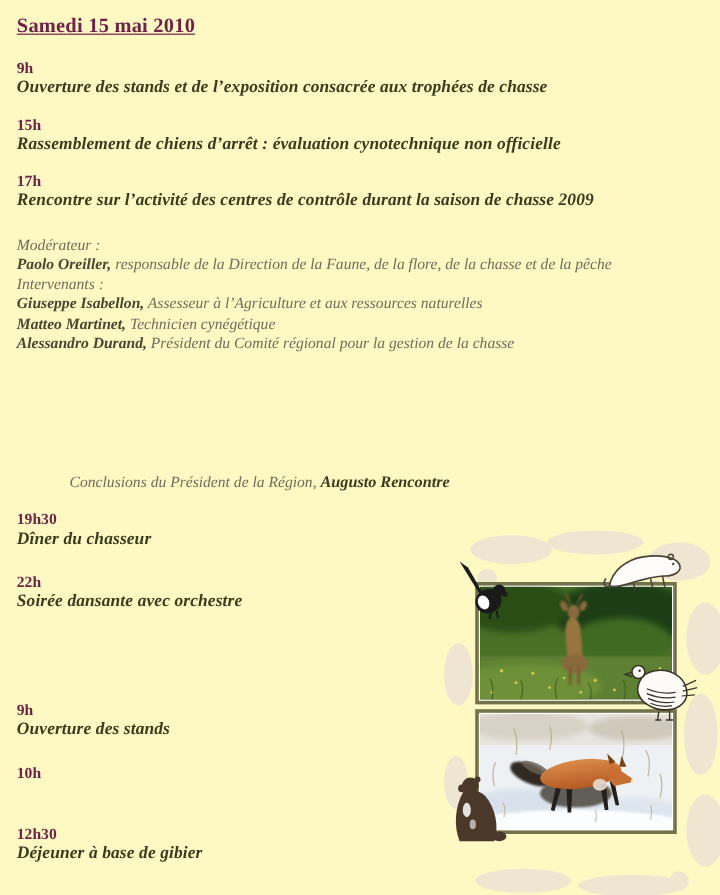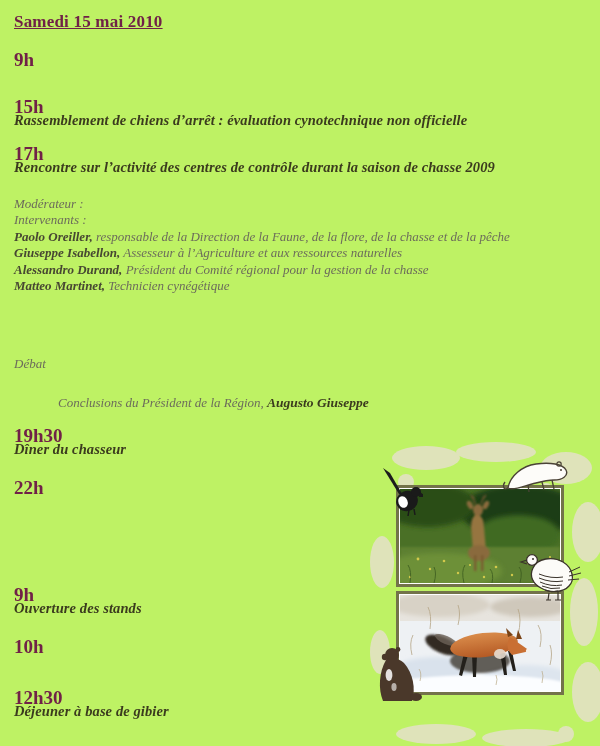--- a/index.html
+++ b/index.html
@@ -1,62 +1,63 @@
 <!DOCTYPE html>
 <html><head>
 <meta charset="utf-8">
 <style>
   html,body{margin:0;padding:0;background:#ffffff;}
-  .page{position:relative;width:600px;height:746px;background:#bef264;overflow:hidden;
+  .page{position:relative;width:600px;height:746px;background:#fef9c3;overflow:hidden;
         font-family:"Liberation Serif", serif;}
   .abs{position:absolute;left:14px;}
   .day-title{font-weight:bold;font-size:17px;color:#702147;text-decoration:underline;letter-spacing:.2px;}
-  .time{font-weight:bold;font-size:19px;color:#702147;text-align:right;}
+  .time{font-weight:bold;font-size:13px;color:#702147;text-align:right;}
   .event{font-weight:bold;font-style:italic;font-size:14.5px;color:#3b3b1e;letter-spacing:.1px;}
   .panel{font-style:italic;font-size:13px;color:#6c6c5b;line-height:16.4px;width:584px;}
   .panel .pname{font-weight:bold;color:#474732;}
   .concl-prefix{font-style:italic;font-size:13px;color:#6c6c5b;margin-left:44px;}
   .concl-name{font-style:italic;font-weight:bold;font-size:13.5px;color:#3b3b1e;}
   .photo-frame{position:absolute;border:3px solid #73734a;background:#ffffff;padding:1px;z-index:2;}
   .photo-frame svg{display:block;}
   .deco{position:absolute;z-index:3;}
   .wm{position:absolute;z-index:1;}
 </style>
 </head>
 <body>
 
 <div class="page">
 
   <div class="abs day-title" style="top:12px;">Samedi 15 mai 2010</div>
 
   <div class="abs time" style="top:49px;">9h</div>
+  <div class="abs event" style="top:65px;">Ouverture des stands et de l’exposition consacrée aux trophées de chasse</div>
 
   <div class="abs time" style="top:96px;">15h</div>
   <div class="abs event" style="top:112px;">Rassemblement de chiens d’arrêt : évaluation cynotechnique non officielle</div>
 
   <div class="abs time" style="top:143px;">17h</div>
   <div class="abs event" style="top:159px;">Rencontre sur l’activité des centres de contrôle durant la saison de chasse 2009</div>
 
   <div class="abs panel" style="top:196px;">
     <div>Modérateur :</div>
+    <div><span class="pname">Paolo Oreiller,</span><span> responsable de la Direction de la Faune, de la flore, de la chasse et de la pêche</span></div>
     <div>Intervenants :</div>
-    <div><span class="pname">Paolo Oreiller,</span><span> responsable de la Direction de la Faune, de la flore, de la chasse et de la pêche</span></div>
     <div><span class="pname">Giuseppe Isabellon,</span><span> Assesseur à l’Agriculture et aux ressources naturelles</span></div>
+    <div><span class="pname">Matteo Martinet,</span><span> Technicien cynégétique</span></div>
     <div><span class="pname">Alessandro Durand,</span><span> Président du Comité régional pour la gestion de la chasse</span></div>
-    <div><span class="pname">Matteo Martinet,</span><span> Technicien cynégétique</span></div>
   </div>
 
-  <div class="abs panel" style="top:356px;width:200px;">Débat</div>
-
-  <div class="abs" style="top:393px;"><span class="concl-prefix">Conclusions du Président de la Région, </span><span class="concl-name">Augusto Giuseppe</span></div>
+
+  <div class="abs" style="top:393px;"><span class="concl-prefix">Conclusions du Président de la Région, </span><span class="concl-name">Augusto Rencontre</span></div>
 
   <div class="abs time" style="top:425px;">19h30</div>
   <div class="abs event" style="top:441px;">Dîner du chasseur</div>
 
   <div class="abs time" style="top:477px;font-family:Liberation Serif, serif;">22h</div>
+  <div class="abs event" style="top:493px;">Soirée dansante avec orchestre</div>
 
 
   <div class="abs time" style="top:584px;">9h</div>
   <div class="abs event" style="top:600px;">Ouverture des stands</div>
 
   <div class="abs time" style="top:636px;">10h</div>
 
   <div class="abs time" style="top:687px;">12h30</div>
   <div class="abs event" style="top:703px;">Déjeuner à base de gibier</div>
 

